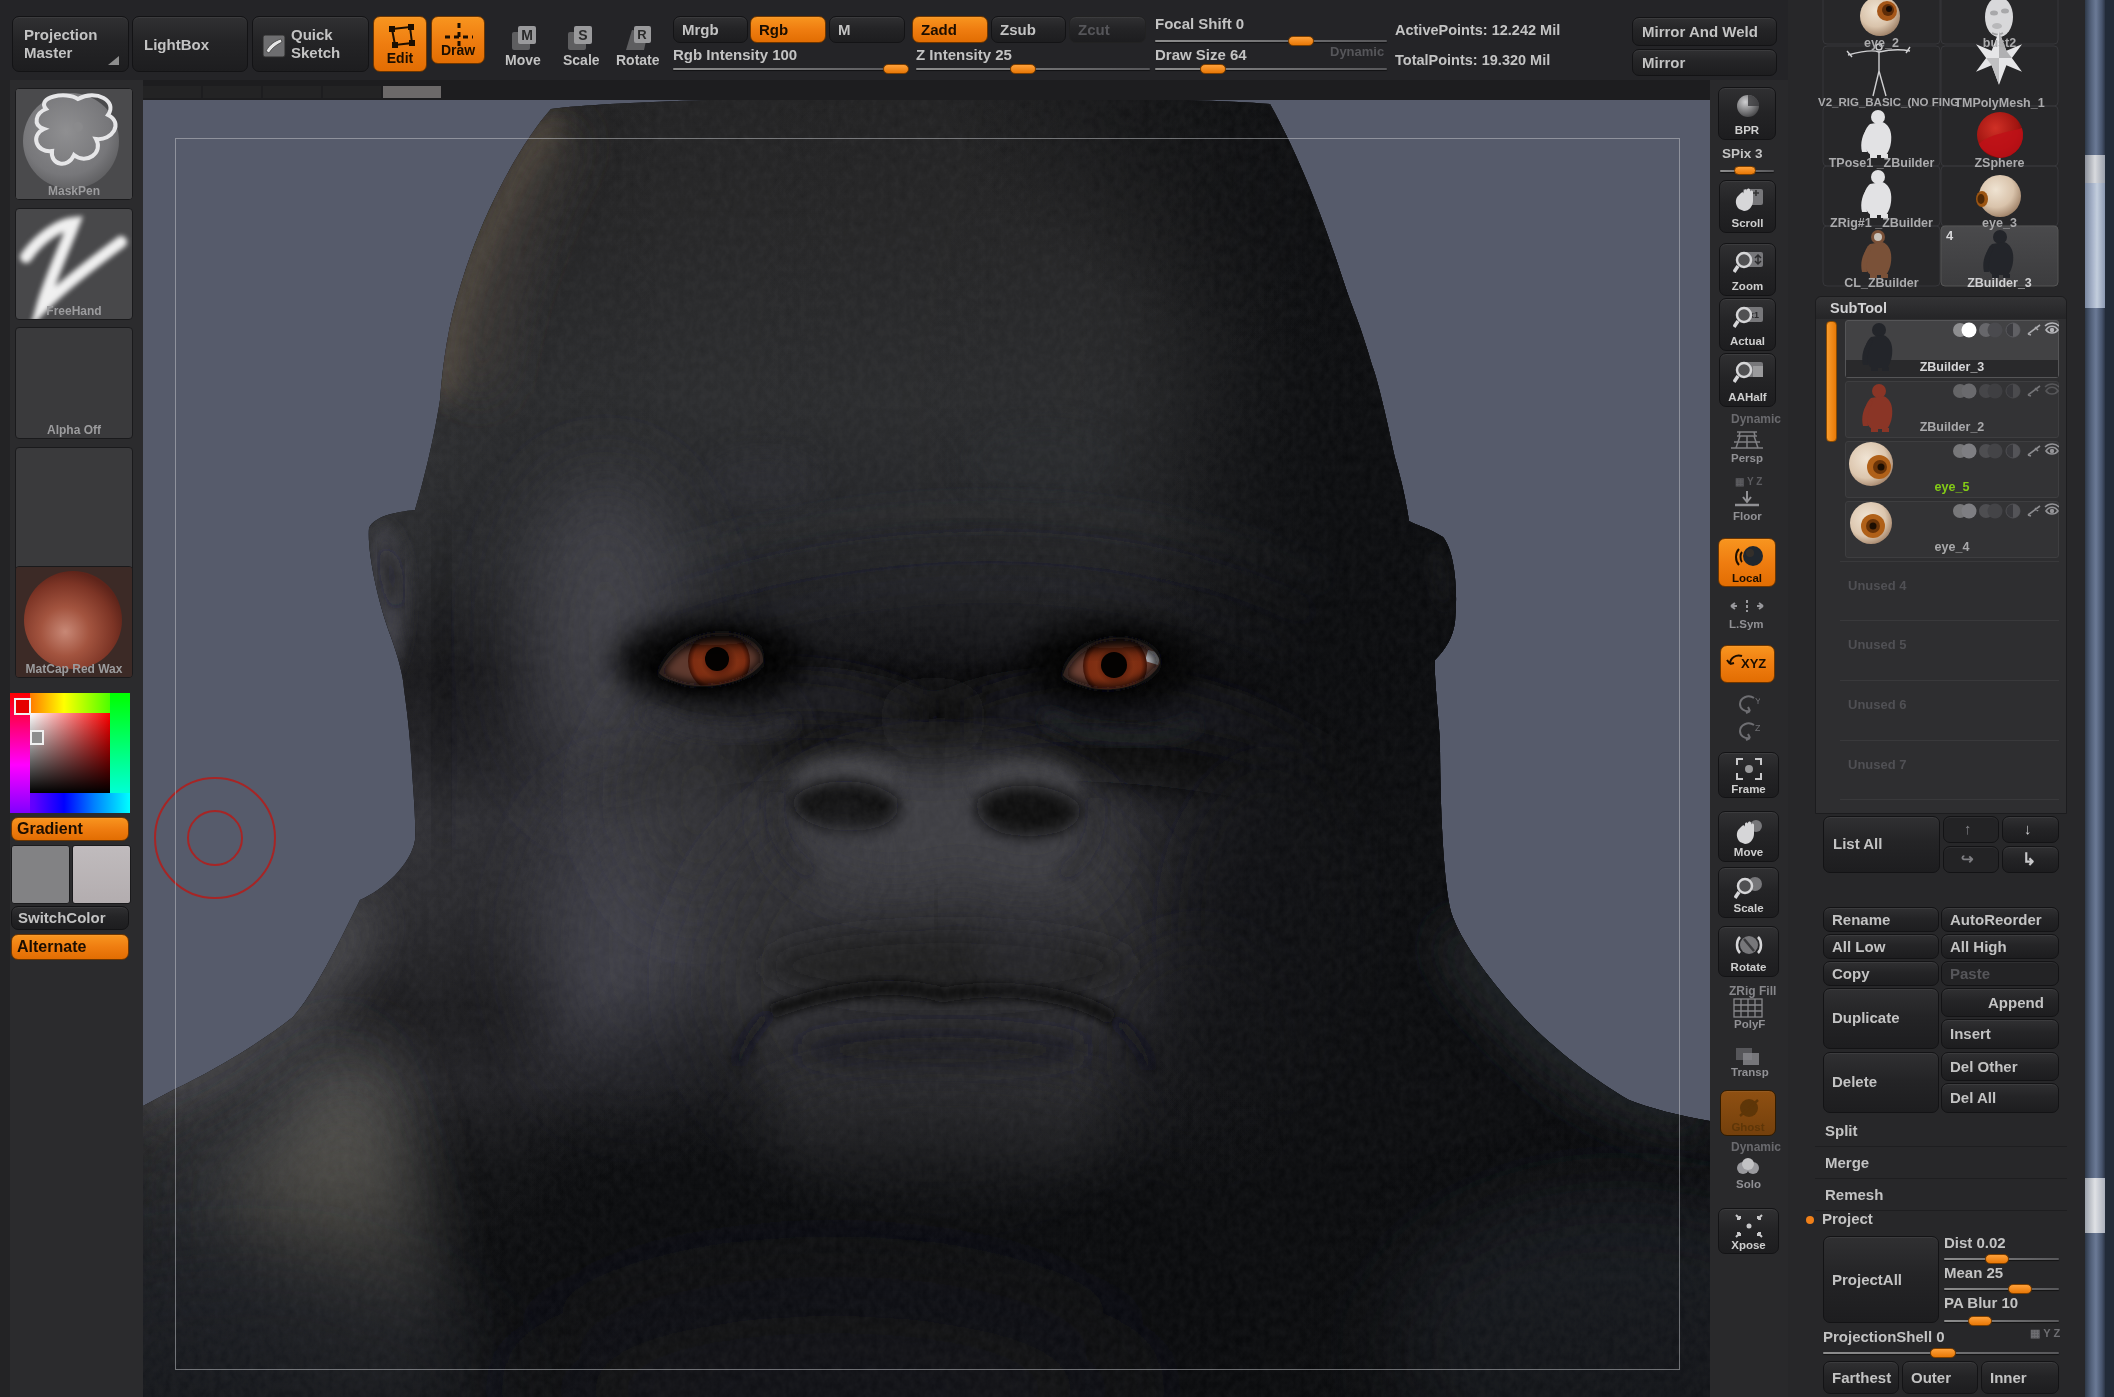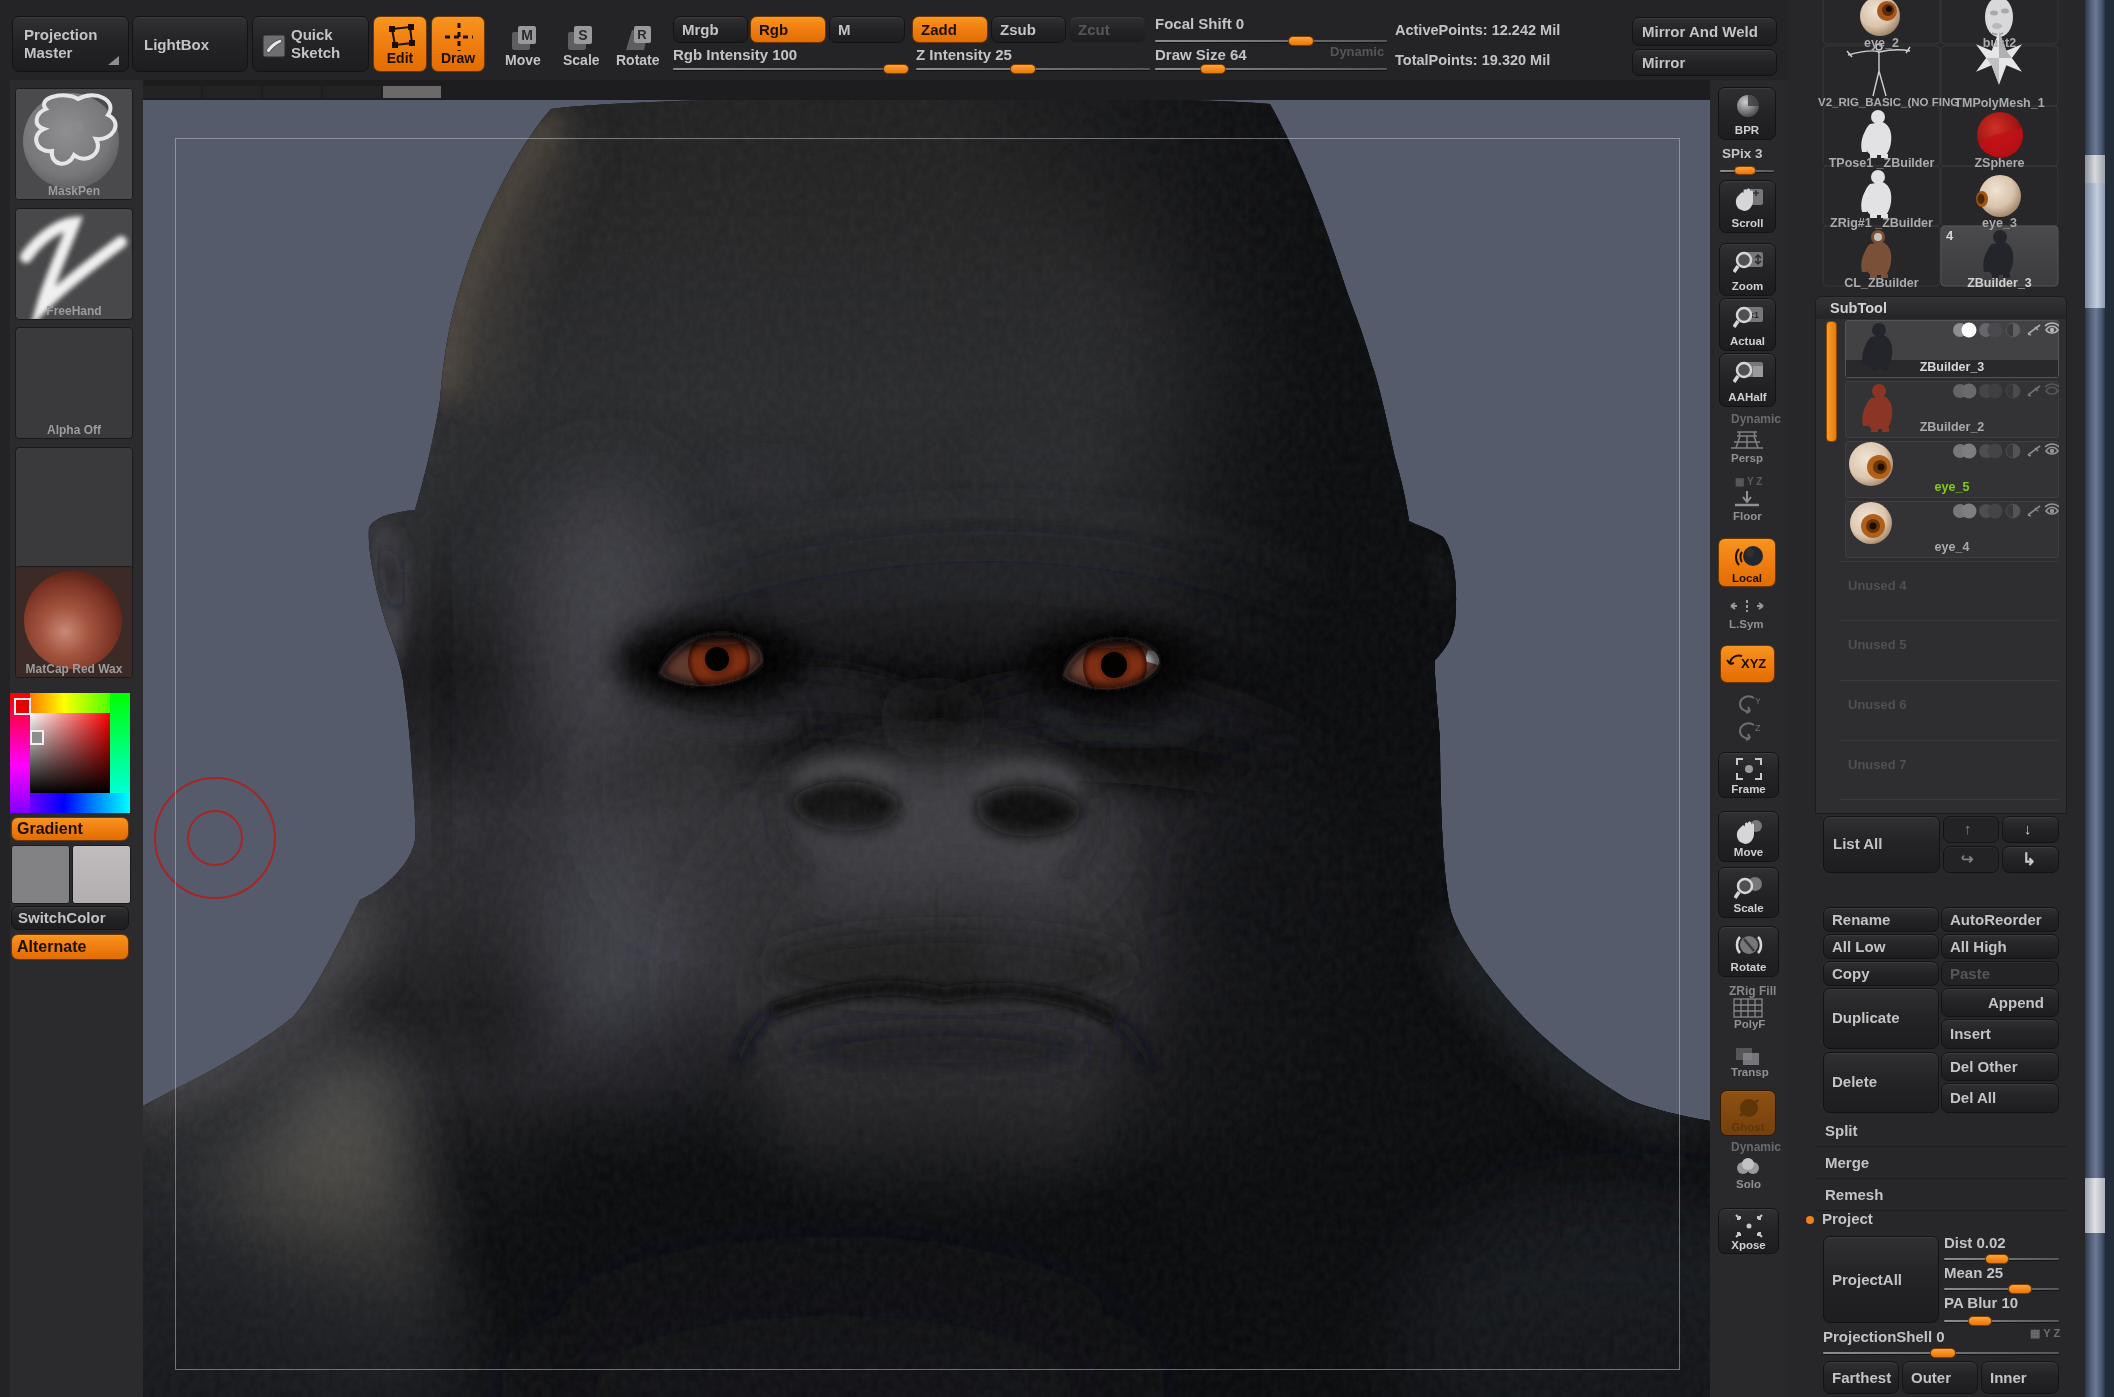--- a/index.html
+++ b/index.html
@@ -36,21 +36,21 @@
   <div class="btn obtn" style="left:373px;top:16px;width:54px;height:56px;">
     <svg style="position:absolute;left:14px;top:7px;" width="27" height="26" viewBox="0 0 27 26">
         <path d="M4 5 L22 3 L24 19 L7 21 Z" fill="none" stroke="#1c0e00" stroke-width="2"></path>
         <rect x="1" y="2" width="6" height="6" fill="#1c0e00"></rect>
         <rect x="20" y="0" width="6" height="6" fill="#1c0e00"></rect>
         <rect x="21" y="16" width="6" height="6" fill="#1c0e00"></rect>
         <rect x="4" y="18" width="6" height="6" fill="#1c0e00"></rect>
       </svg>
     <div style="position:absolute;left:0;right:0;bottom:5px;text-align:center;font-size:14px;">Edit</div>
   </div>
-  <div class="btn obtn" style="left:431px;top:16px;width:54px;height:56px;">
+  <div class="btn obtn" style="left:431px;top:16px;width:54px;height:48px;">
     <svg style="position:absolute;left:13px;top:6px;" width="28" height="28" viewBox="0 0 28 28">
         <g stroke="#1c0e00" stroke-width="3" stroke-dasharray="5 4">
           <line x1="14" y1="0" x2="14" y2="28"></line>
           <line x1="0" y1="14" x2="28" y2="14"></line>
         </g>
       </svg>
     <div style="position:absolute;left:0;right:0;bottom:5px;text-align:center;font-size:14px;">Draw</div>
   </div>
   <div class="lbl" style="left:505px;top:52px;font-size:14px;">Move</div>
   <svg style="position:absolute;left:508px;top:26px;" width="30" height="26" viewBox="0 0 30 26">

